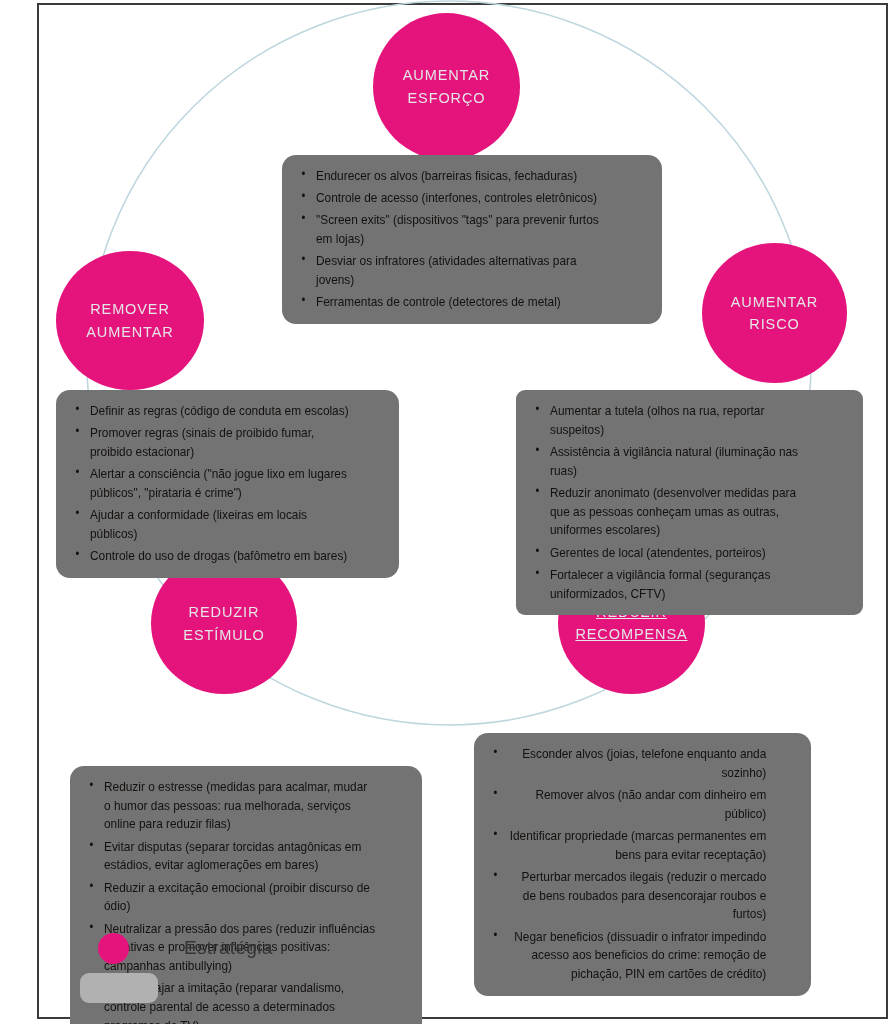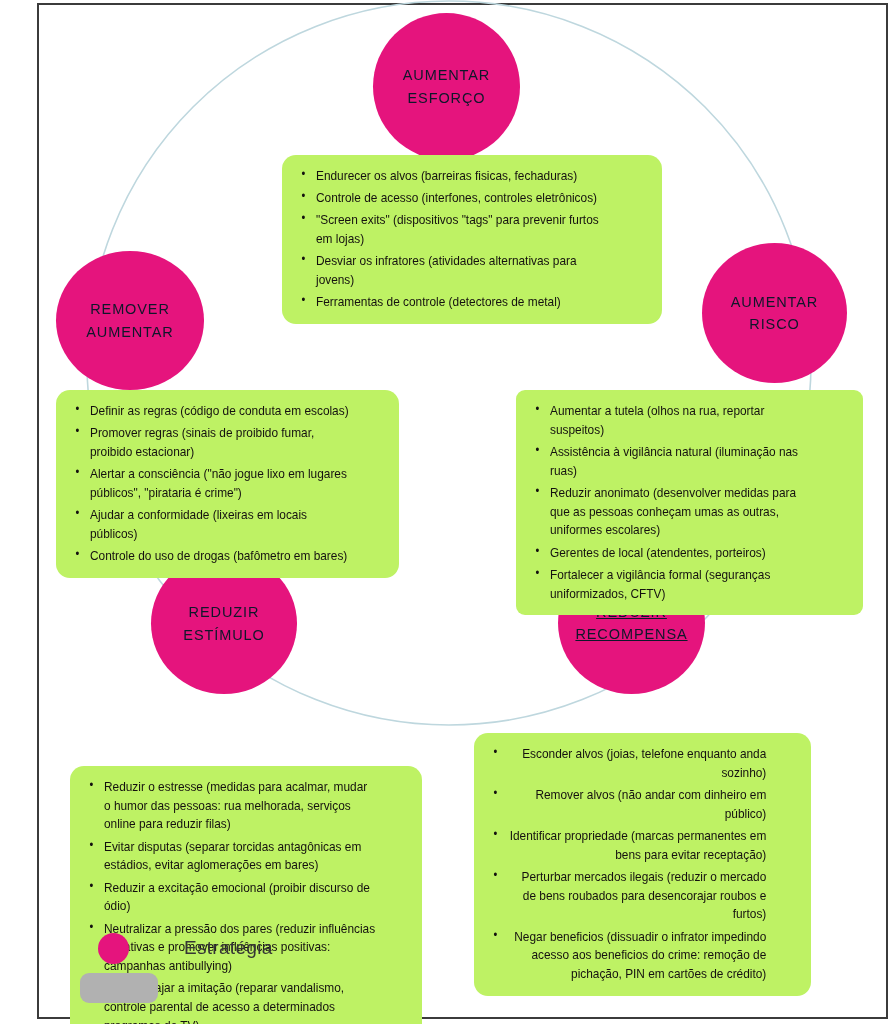--- a/index.html
+++ b/index.html
@@ -38,38 +38,38 @@
 
   
   .circle {
     position: absolute;
     border-radius: 50%;
     background: #e5147d;
     display: flex;
     align-items: center;
     justify-content: center;
     text-align: center;
-    color: #0f172a;
+    color: #e5e5e5;
     font-size: 14.5px;
     letter-spacing: 0.9px;
     line-height: 1.55;
     font-weight: 400;
   }
   .circle span { display: block; }
 
   #circle-aumentar-esforco { left: 373px; top: 13px;  width: 147px; height: 147px; }
   #circle-remover-desculpas { left: 56px;  top: 251px; width: 148px; height: 139px; }
   #circle-aumentar-risco    { left: 702px; top: 243px; width: 145px; height: 140px; }
   #circle-reduzir-estimulo  { left: 151px; top: 553px; width: 146px; height: 141px; }
   #circle-reduzir-recompensa{ left: 558px; top: 552px; width: 147px; height: 142px; text-decoration: underline; }
 
   
   .tech-box {
     position: absolute;
-    background: #bef264;
+    background: #737373;
     border-radius: 14px;
     padding: 12px 16px 12px 14px;
   }
   .tech-box ul {
     margin: 0;
     padding: 0 0 0 20px;
     list-style: none;
   }
   .tech-box li {
     position: relative;

